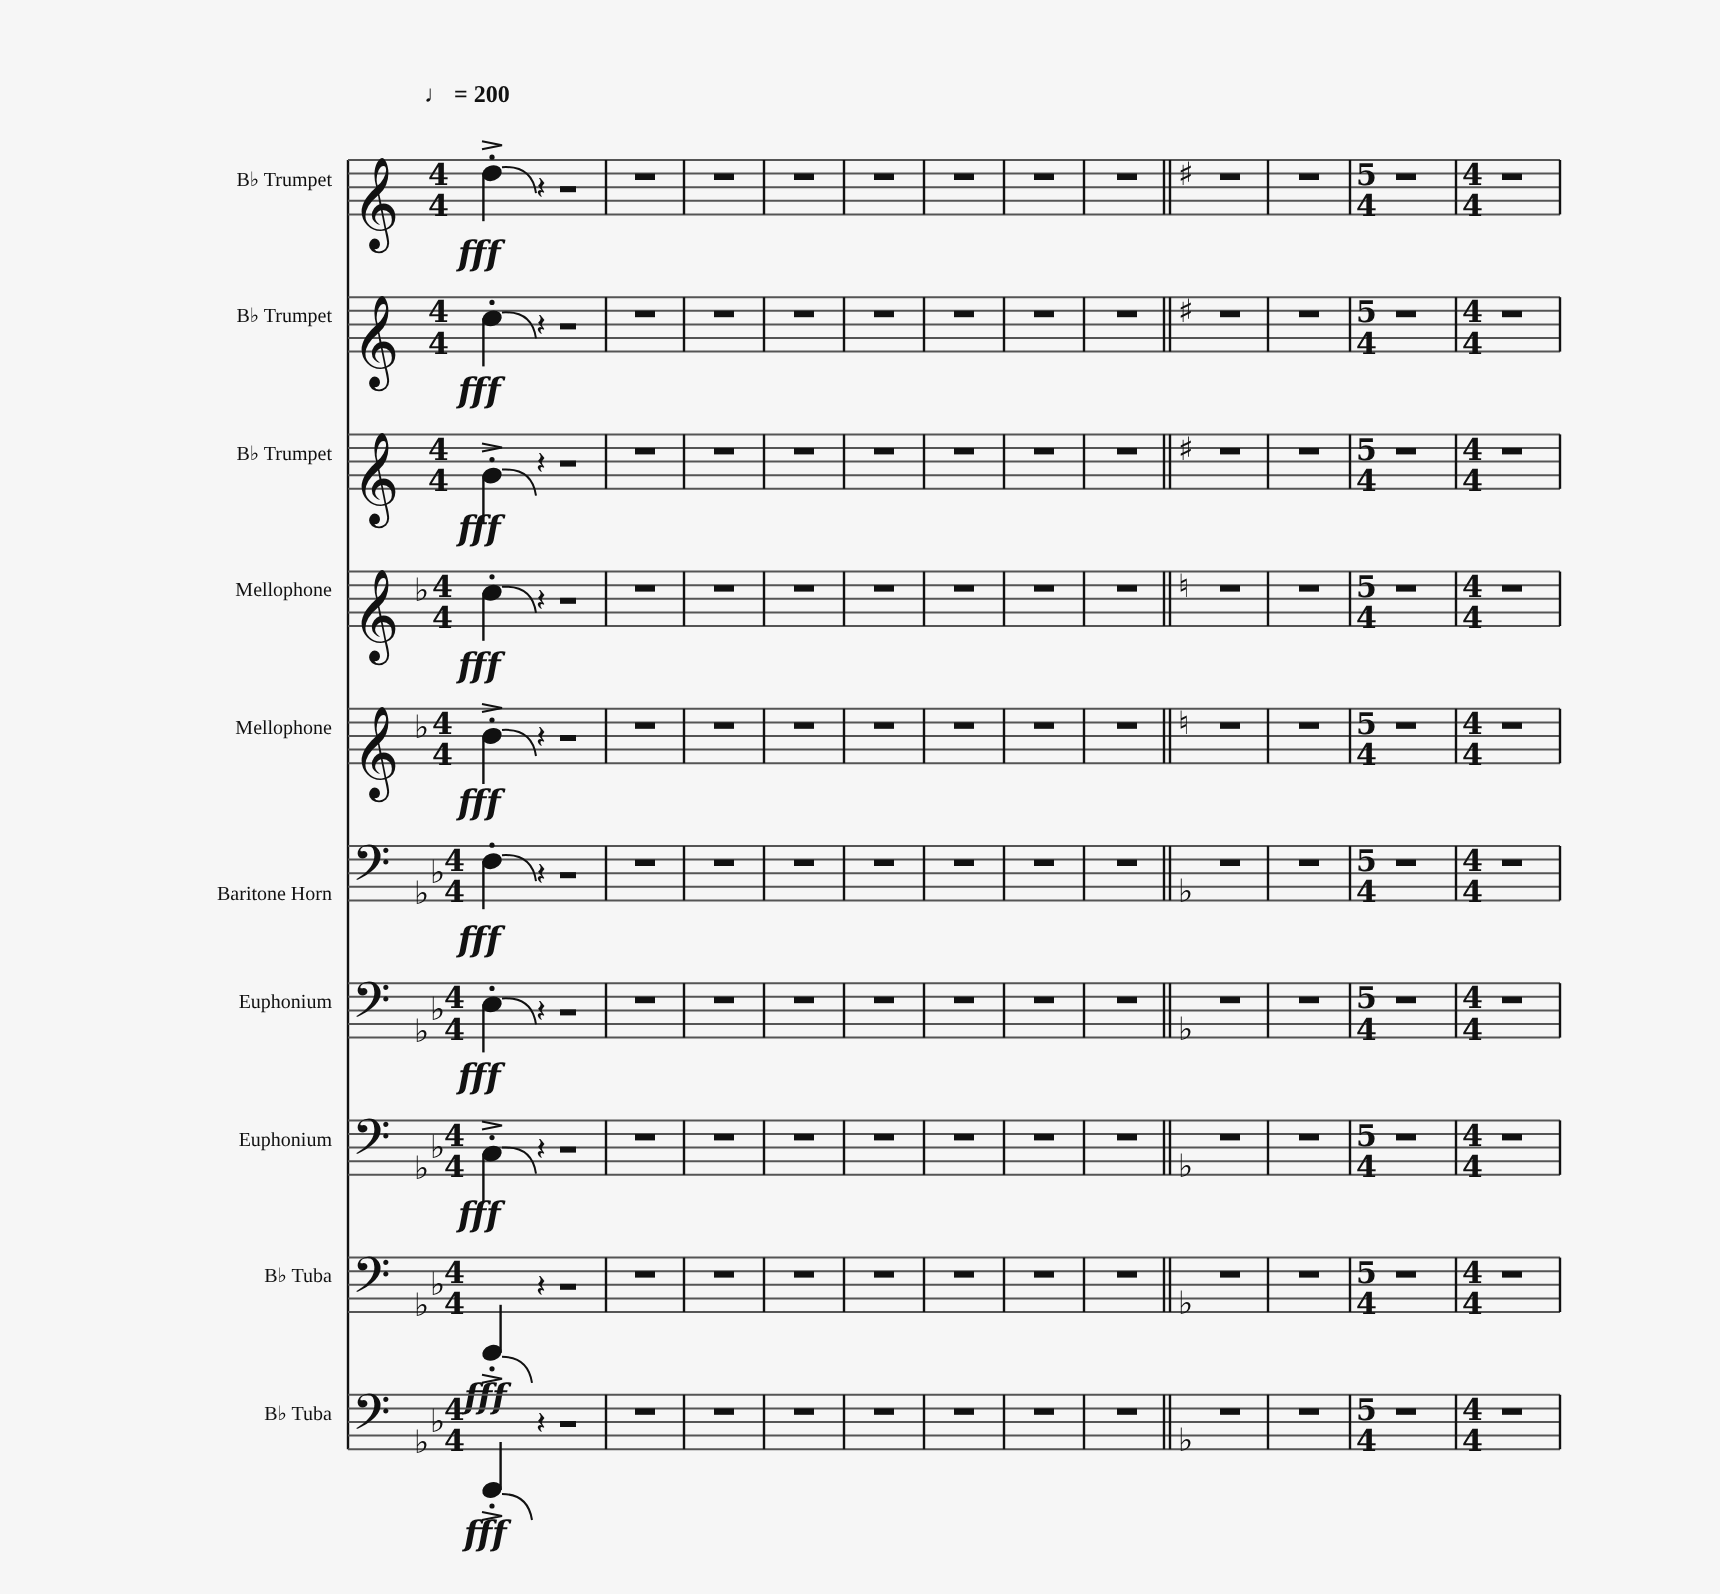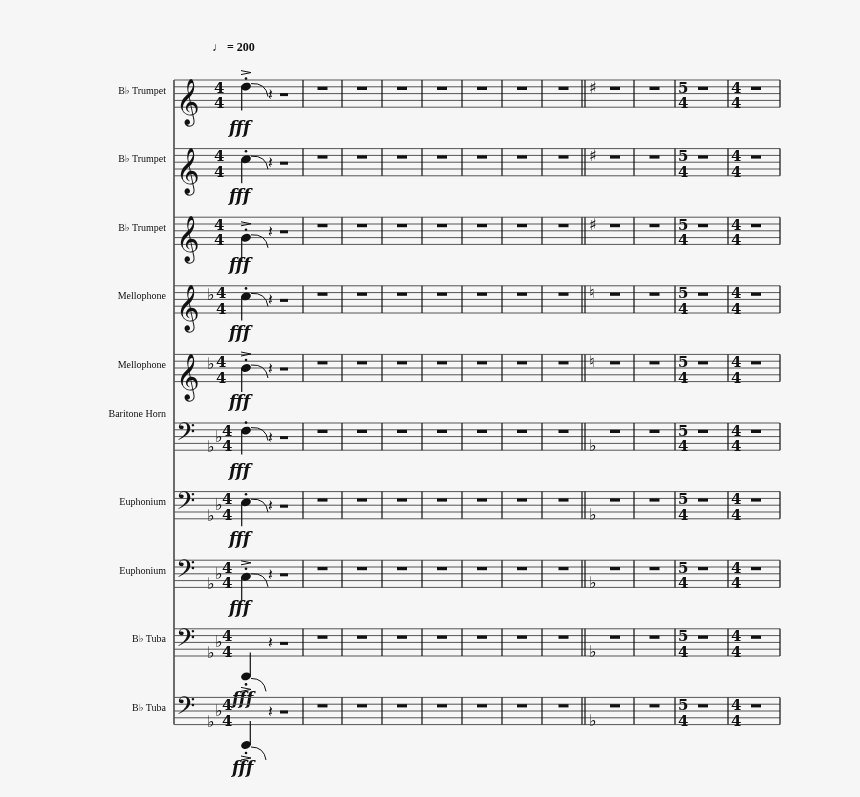--- a/index.html
+++ b/index.html
@@ -12,21 +12,21 @@
 </head>
 <body>
 
 <div class="tempo">♩ = 200</div>
 <div id="labels">
     <div class="label" style="top: 84.6px;">B♭ Trumpet</div>
     <div class="label" style="top: 153.2px;">B♭ Trumpet</div>
     <div class="label" style="top: 221.8px;">B♭ Trumpet</div>
     <div class="label" style="top: 290.4px;">Mellophone</div>
     <div class="label" style="top: 359px;">Mellophone</div>
-    <div class="label" style="top: 408px;">Baritone Horn</div>
+    <div class="label" style="top: 442px;">Baritone Horn</div>
     <div class="label" style="top: 496.2px;">Euphonium</div>
     <div class="label" style="top: 564.8px;">Euphonium</div>
     <div class="label" style="top: 633.4px;">B♭ Tuba</div>
     <div class="label" style="top: 702px;">B♭ Tuba</div>
   </div>
 <svg id="score" width="860" height="797">
     <line x1="174" y1="80" x2="174" y2="724.6" stroke="#111111" stroke-width="1.2"></line>
     <g>
       <line x1="174" y1="80" x2="780" y2="80" stroke="#555555" stroke-width="1"></line>
       <line x1="174" y1="86.8" x2="780" y2="86.8" stroke="#555555" stroke-width="1"></line>

